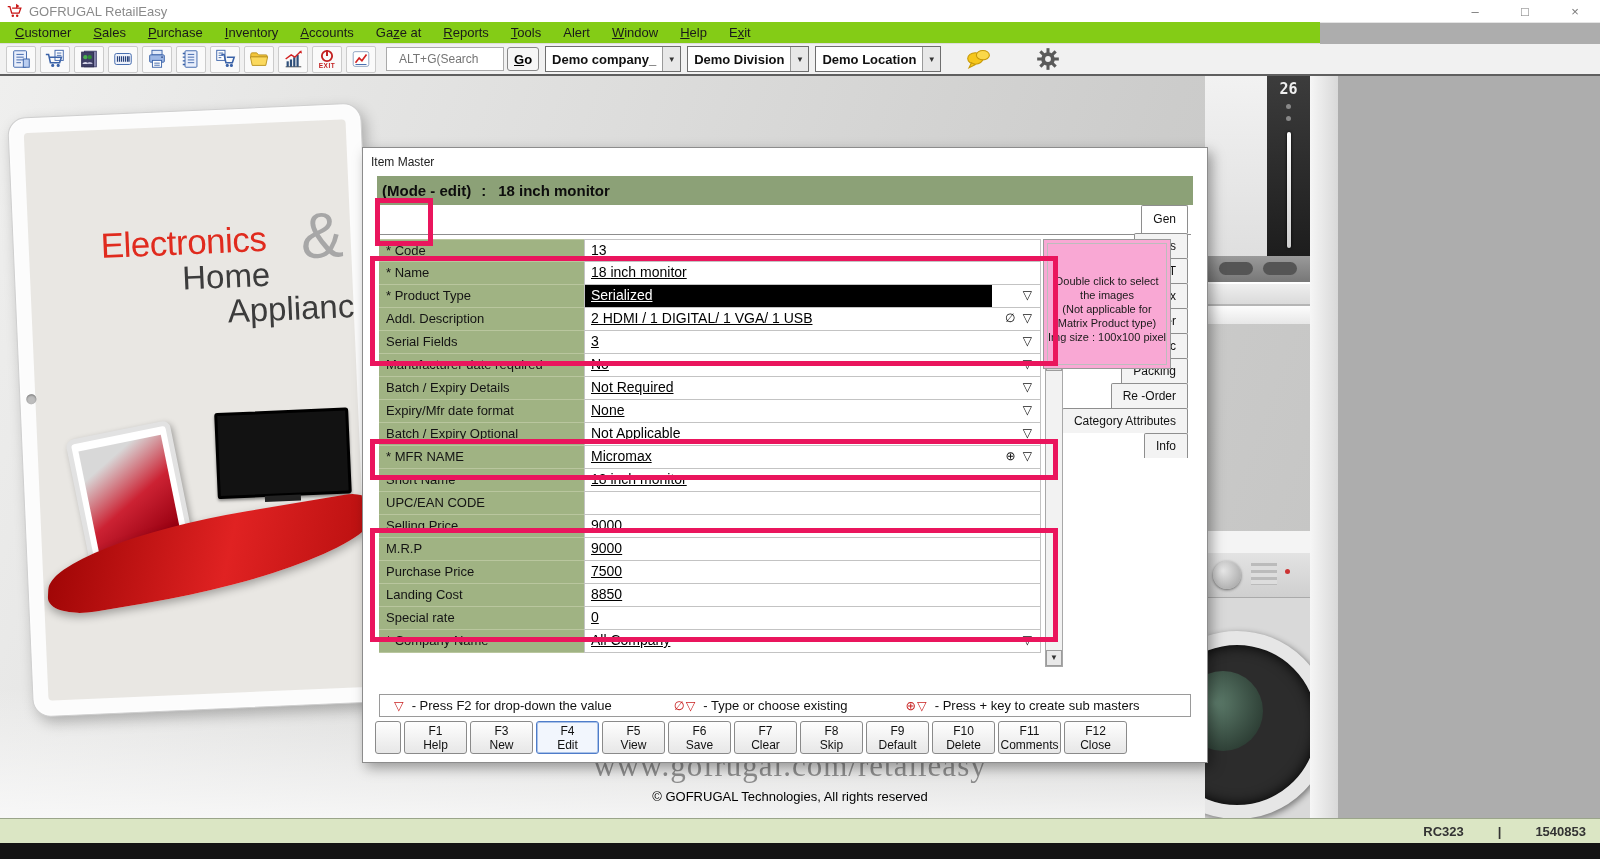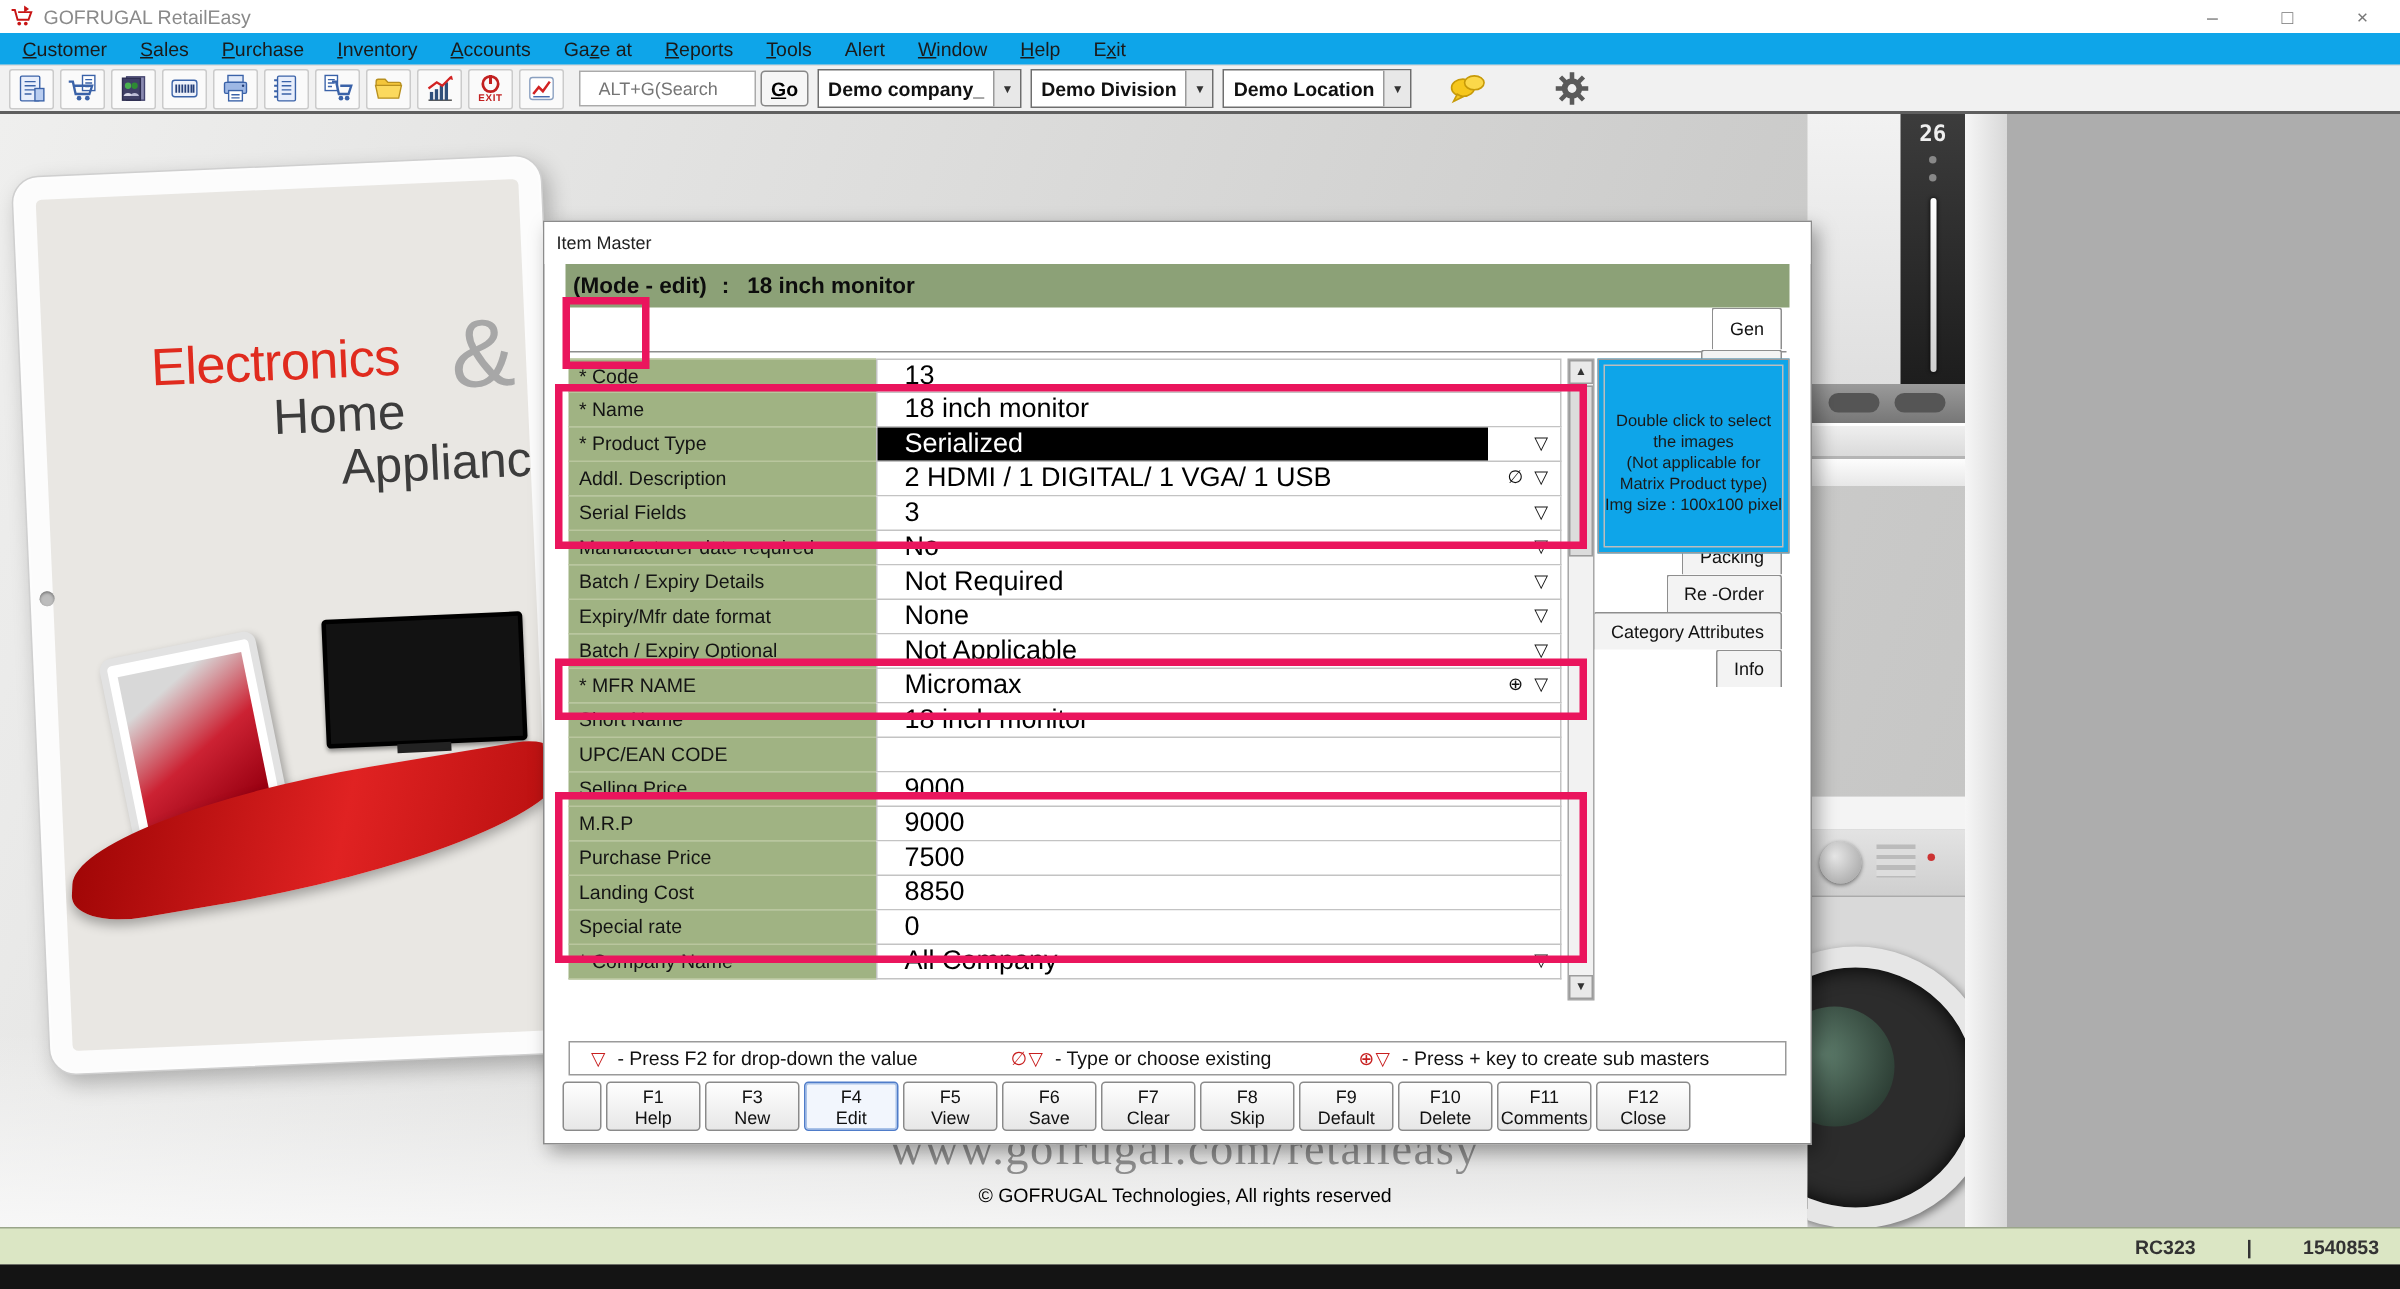--- a/index.html
+++ b/index.html
@@ -5,21 +5,21 @@
   html,body{margin:0;padding:0;background:#333;}
   .screen{position:relative;width:1600px;height:859px;overflow:hidden;background:#adadad;
           font-family:"Liberation Sans",sans-serif;-webkit-font-smoothing:antialiased;}
   
   .titlebar{position:absolute;left:0;top:0;width:1600px;height:22px;background:#fff;border-bottom:1px solid #e4e4e4;display:flex;align-items:center;}
   .titlebar .appicon{width:18px;height:16px;margin:0 5px 0 6px;}
   .titlebar .apptitle{font-size:13px;color:#8a8a8a;}
   .wctrls{position:absolute;right:0;top:0;height:22px;display:flex;}
   .wctrl{width:50px;height:22px;display:flex;align-items:center;justify-content:center;color:#777;font-size:13px;cursor:default;}
   
-  .menubar{position:absolute;left:0;top:22px;width:1600px;height:22px;background:#0ea5e9;border-bottom:1px solid #ddd;display:flex;align-items:center;padding-left:4px;box-sizing:border-box;}
+  .menubar{position:absolute;left:0;top:22px;width:1320px;height:22px;background:#84cc16;border-bottom:1px solid #ddd;display:flex;align-items:center;padding-left:4px;box-sizing:border-box;}
   .menu-item{font-size:13px;color:#1a1a1a;padding:0 11px;line-height:21px;}
   .menu-item .u{text-decoration:underline;}
   
   .toolbar{position:absolute;left:0;top:44px;width:1600px;height:32px;background:#f1f1f1;border-bottom:2px solid #5f5f5f;display:flex;align-items:center;box-sizing:border-box;padding-left:4px;}
   .tbtn{width:30px;height:27px;margin:0 2px;background:#fafafa;border:1px solid #cbcbcb;border-radius:2px;display:flex;flex-direction:column;align-items:center;justify-content:center;box-sizing:border-box;}
   .tbtn svg{width:22px;height:22px;display:block;}
   .tbtn.exit svg{width:22px;height:14px;}
   .exit-label{font-size:6.5px;font-weight:bold;color:#c22020;letter-spacing:.5px;line-height:6px;}
   .tplain{width:34px;height:27px;margin:0 4px;display:flex;align-items:center;justify-content:center;}
   .tplain svg{width:26px;height:26px;}
@@ -80,31 +80,31 @@
   .tabs{position:absolute;left:16px;top:57px;right:16px;height:29px;border-bottom:1px solid #8e8e8e;display:flex;align-items:flex-end;flex-direction:column;}
   .tab{font-size:12px;color:#111;border:1px solid #8e8e8e;border-bottom:none;border-radius:2px 2px 0 0;background:#f3f3f3;padding:0 11px;height:24px;line-height:24px;margin-right:3px;}
   .tab.active{background:#fff;height:27px;line-height:27px;position:relative;z-index:2;}
   
   .form{position:absolute;left:16px;top:91px;width:662px;}
   .frow{display:flex;height:23px;box-sizing:border-box;}
   .flabel{width:205px;min-width:205px;background:#a0b383;border-bottom:1px solid #b9c69e;box-sizing:border-box;font-size:13px;line-height:22px;color:#141414;padding-left:7px;white-space:nowrap;overflow:hidden;}
   .frow:first-child .flabel{border-top:1px solid #b9c69e;}
   .fval{flex:1;background:#fff;border:solid #c3c3c3;border-width:0 1px 1px 1px;box-sizing:border-box;display:flex;}
   .frow:first-child .fval{border-top:1px solid #c3c3c3;}
-  .fval .txt{flex:1;font-size:18px;color:#000;line-height:21px;padding-left:18px;white-space:nowrap;overflow:hidden;}
+  .fval .txt{flex:1;font-size:14px;color:#000;line-height:21px;padding-left:6px;white-space:nowrap;overflow:hidden;text-decoration:underline;}
   .fval.sel .txt{background:#000;color:#fff;}
   .fval .ic{width:42px;text-align:right;padding-right:6px;font-size:12px;color:#111;line-height:21px;letter-spacing:2px;white-space:nowrap;}
   
   .vscroll{position:absolute;left:682px;top:91px;width:18px;height:428px;background:#f2f2f2;border:1px solid #a8a8a8;box-sizing:border-box;}
   .varr{position:absolute;left:0;width:16px;height:16px;background:#e9e9e9;border:1px solid #9c9c9c;box-sizing:border-box;font-size:8px;color:#333;text-align:center;line-height:14px;}
   .varr.up{top:0;}
   .varr.down{bottom:0;}
   .vthumb{position:absolute;left:0;top:17px;width:16px;height:114px;background:#dcdcdc;border:1px solid #9c9c9c;box-sizing:border-box;}
   
-  .imgpanel{position:absolute;left:702px;top:91px;width:128px;height:130px;border:1px solid #9a9a9a;box-sizing:border-box;background:#0ea5e9;}
+  .imgpanel{position:absolute;left:680px;top:91px;width:128px;height:130px;border:1px solid #9a9a9a;box-sizing:border-box;background:#f9a8d4;}
   .imgpanel .inner{position:absolute;left:3px;top:3px;right:3px;bottom:3px;border:1px solid #bdbdbd;font-size:11px;line-height:14px;color:#1a1a1a;text-align:center;padding-top:30px;box-sizing:border-box;}
   
   .legend{position:absolute;left:16px;top:546px;width:812px;height:23px;border:1px solid #9a9a9a;box-sizing:border-box;display:flex;align-items:center;font-size:13px;color:#111;background:#fff;}
   .lg-item{display:flex;align-items:center;}
   .lg-item .sym{color:#c81f1f;margin-right:7px;letter-spacing:1px;font-size:12.5px;}
   .lg-1{margin-left:14px;} .lg-2{margin-left:62px;} .lg-3{margin-left:58px;}
   
   .fkeys{position:absolute;left:12px;top:573px;display:flex;gap:3px;}
   .fkey{width:63px;height:33px;border:1px solid #8a8a8a;border-radius:3px;background:linear-gradient(#fefefe,#e7e7e7);font-family:"Liberation Sans",sans-serif;font-size:12px;color:#111;line-height:14px;padding:2px 0;box-sizing:border-box;text-align:center;}
   .fkey.blank{width:26px;}

